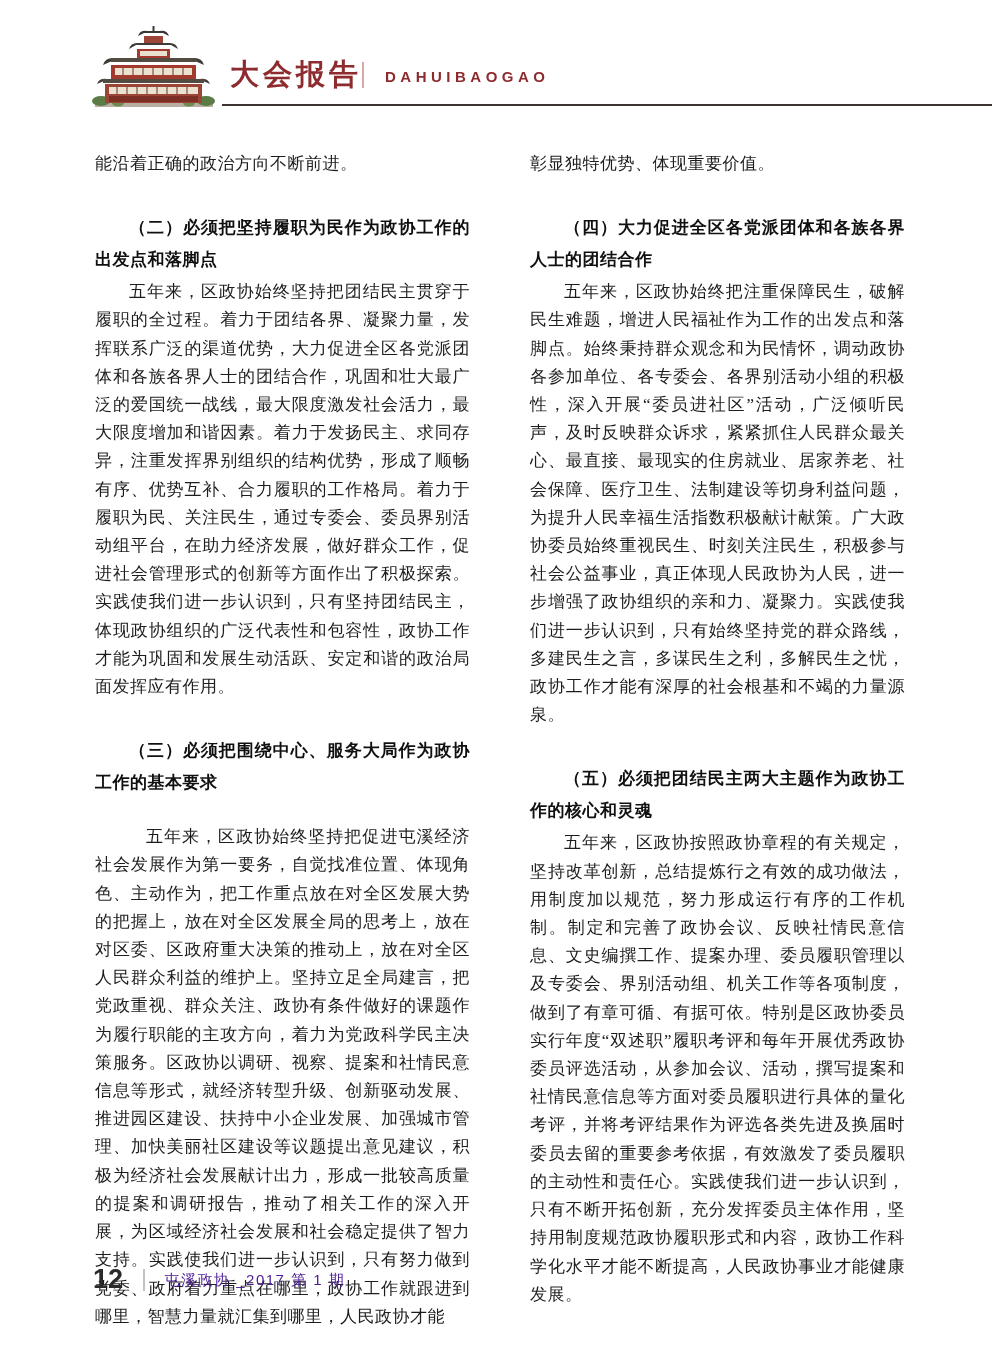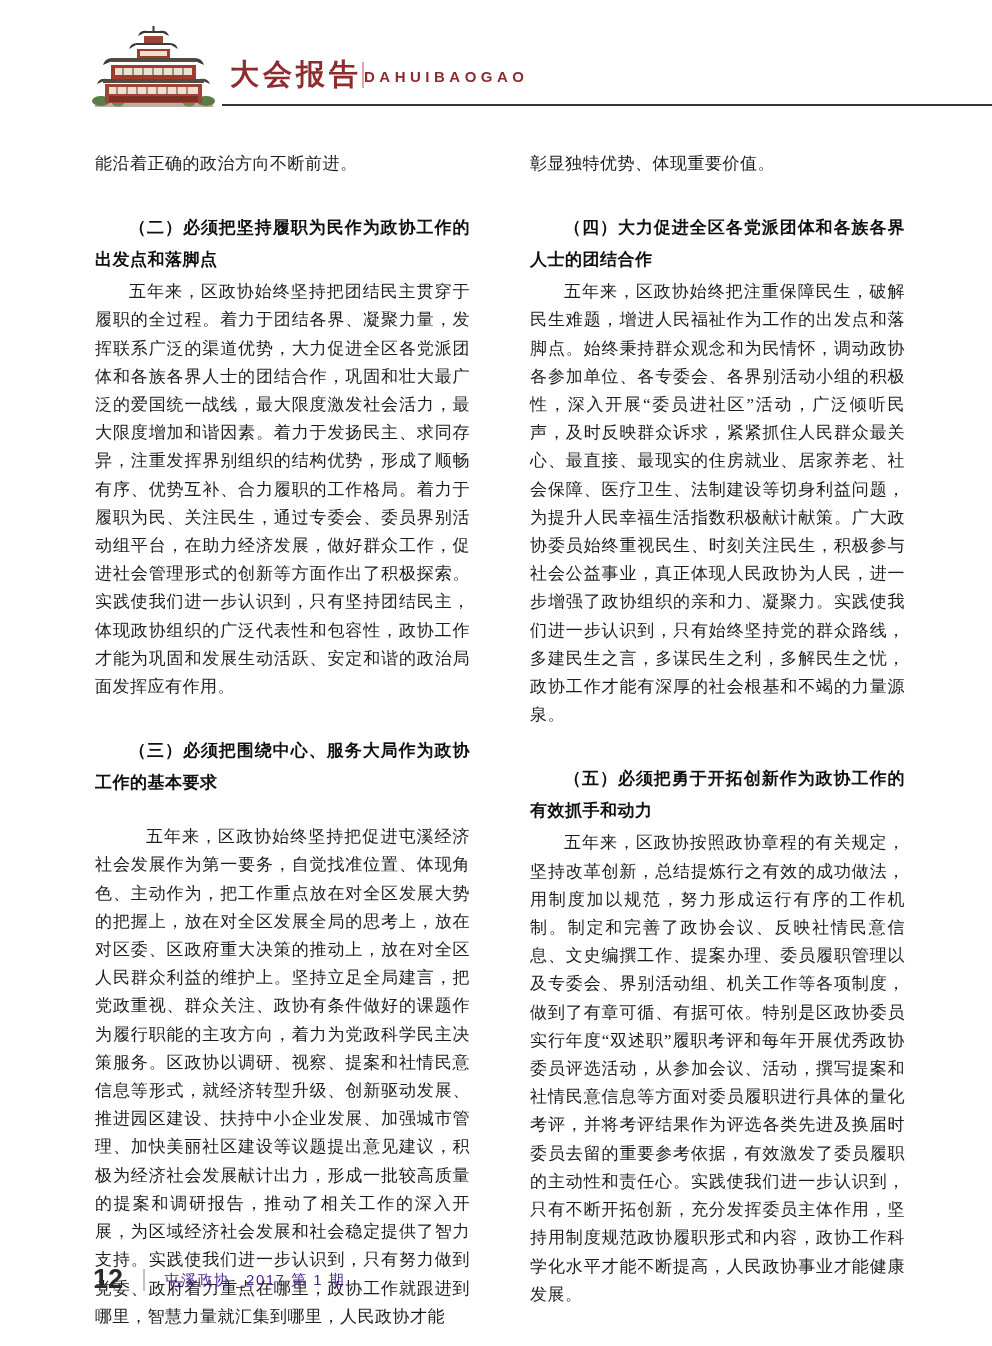--- a/index.html
+++ b/index.html
@@ -47,20 +47,21 @@
     background: #d9a7a5;
   }
   .mast-sub {
     font-family: "Liberation Sans", "DejaVu Sans", sans-serif;
     font-weight: 600;
     font-size: 15px;
     letter-spacing: 4.5px;
     color: #8e2b2e;
     line-height: 1;
     padding-top: 4px;
+    margin-left: 21px;
   }
   .header-rule {
     position: absolute;
     left: 222px;
     right: 0;
     top: 104px;
     height: 2px;
     background: #3d3330;
   }
   
@@ -195,21 +196,21 @@
       <p class="para no-indent">能沿着正确的政治方向不断前进。</p>
       <p class="heading">（二）必须把坚持履职为民作为政协工作的出发点和落脚点</p>
       <p class="para">五年来，区政协始终坚持把团结民主贯穿于履职的全过程。着力于团结各界、凝聚力量，发挥联系广泛的渠道优势，大力促进全区各党派团体和各族各界人士的团结合作，巩固和壮大最广泛的爱国统一战线，最大限度激发社会活力，最大限度增加和谐因素。着力于发扬民主、求同存异，注重发挥界别组织的结构优势，形成了顺畅有序、优势互补、合力履职的工作格局。着力于履职为民、关注民生，通过专委会、委员界别活动组平台，在助力经济发展，做好群众工作，促进社会管理形式的创新等方面作出了积极探索。实践使我们进一步认识到，只有坚持团结民主，体现政协组织的广泛代表性和包容性，政协工作才能为巩固和发展生动活跃、安定和谐的政治局面发挥应有作用。</p>
       <p class="heading">（三）必须把围绕中心、服务大局作为政协工作的基本要求</p>
       <p class="para indent-3">五年来，区政协始终坚持把促进屯溪经济社会发展作为第一要务，自觉找准位置、体现角色、主动作为，把工作重点放在对全区发展大势的把握上，放在对全区发展全局的思考上，放在对区委、区政府重大决策的推动上，放在对全区人民群众利益的维护上。坚持立足全局建言，把党政重视、群众关注、政协有条件做好的课题作为履行职能的主攻方向，着力为党政科学民主决策服务。区政协以调研、视察、提案和社情民意信息等形式，就经济转型升级、创新驱动发展、推进园区建设、扶持中小企业发展、加强城市管理、加快美丽社区建设等议题提出意见建议，积极为经济社会发展献计出力，形成一批较高质量的提案和调研报告，推动了相关工作的深入开展，为区域经济社会发展和社会稳定提供了智力支持。实践使我们进一步认识到，只有努力做到党委、政府着力重点在哪里，政协工作就跟进到哪里，智慧力量就汇集到哪里，人民政协才能</p>
     </div>
     <div class="col">
       <p class="para no-indent">彰显独特优势、体现重要价值。</p>
       <p class="heading">（四）大力促进全区各党派团体和各族各界人士的团结合作</p>
       <p class="para">五年来，区政协始终把注重保障民生，破解民生难题，增进人民福祉作为工作的出发点和落脚点。始终秉持群众观念和为民情怀，调动政协各参加单位、各专委会、各界别活动小组的积极性，深入开展“委员进社区”活动，广泛倾听民声，及时反映群众诉求，紧紧抓住人民群众最关心、最直接、最现实的住房就业、居家养老、社会保障、医疗卫生、法制建设等切身利益问题，为提升人民幸福生活指数积极献计献策。广大政协委员始终重视民生、时刻关注民生，积极参与社会公益事业，真正体现人民政协为人民，进一步增强了政协组织的亲和力、凝聚力。实践使我们进一步认识到，只有始终坚持党的群众路线，多建民生之言，多谋民生之利，多解民生之忧，政协工作才能有深厚的社会根基和不竭的力量源泉。</p>
-      <p class="heading">（五）必须把勇于开拓创新作为政协工作的有效抓手和动力</p>
+      <p class="heading">（五）必须把团结民主两大主题作为政协工作的核心和灵魂</p>
       <p class="para">五年来，区政协按照政协章程的有关规定，坚持改革创新，总结提炼行之有效的成功做法，用制度加以规范，努力形成运行有序的工作机制。制定和完善了政协会议、反映社情民意信息、文史编撰工作、提案办理、委员履职管理以及专委会、界别活动组、机关工作等各项制度，做到了有章可循、有据可依。特别是区政协委员实行年度“双述职”履职考评和每年开展优秀政协委员评选活动，从参加会议、活动，撰写提案和社情民意信息等方面对委员履职进行具体的量化考评，并将考评结果作为评选各类先进及换届时委员去留的重要参考依据，有效激发了委员履职的主动性和责任心。实践使我们进一步认识到，只有不断开拓创新，充分发挥委员主体作用，坚持用制度规范政协履职形式和内容，政协工作科学化水平才能不断提高，人民政协事业才能健康发展。</p>
     </div>
   </div>
 
   <div class="footer">
     <span class="page-num">12</span>
     <span class="footer-sep"></span>
     <span class="footer-text">屯溪政协 _2017 第 1 期</span>
   </div>
 

